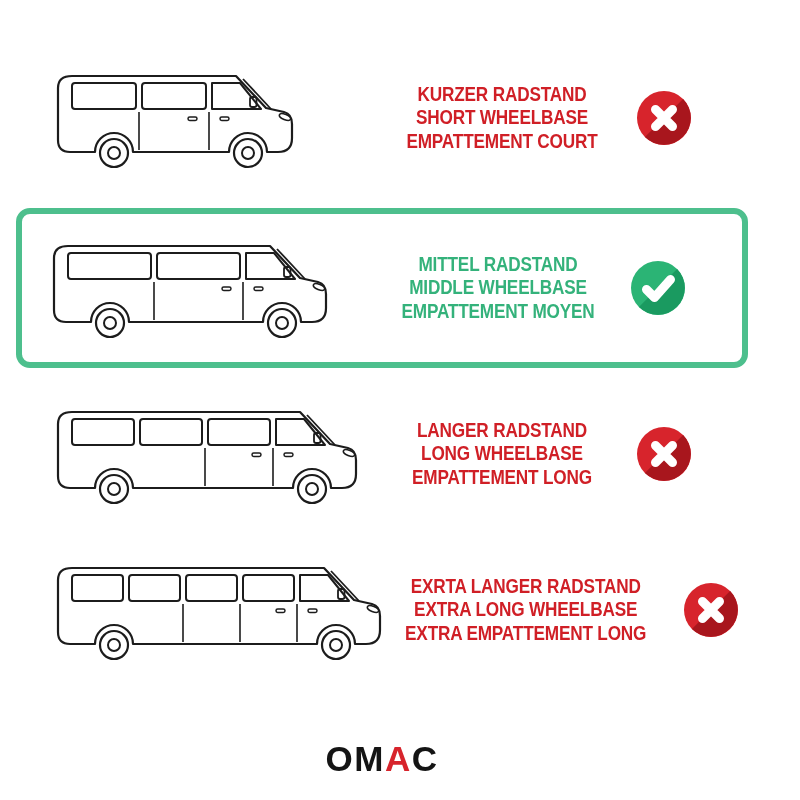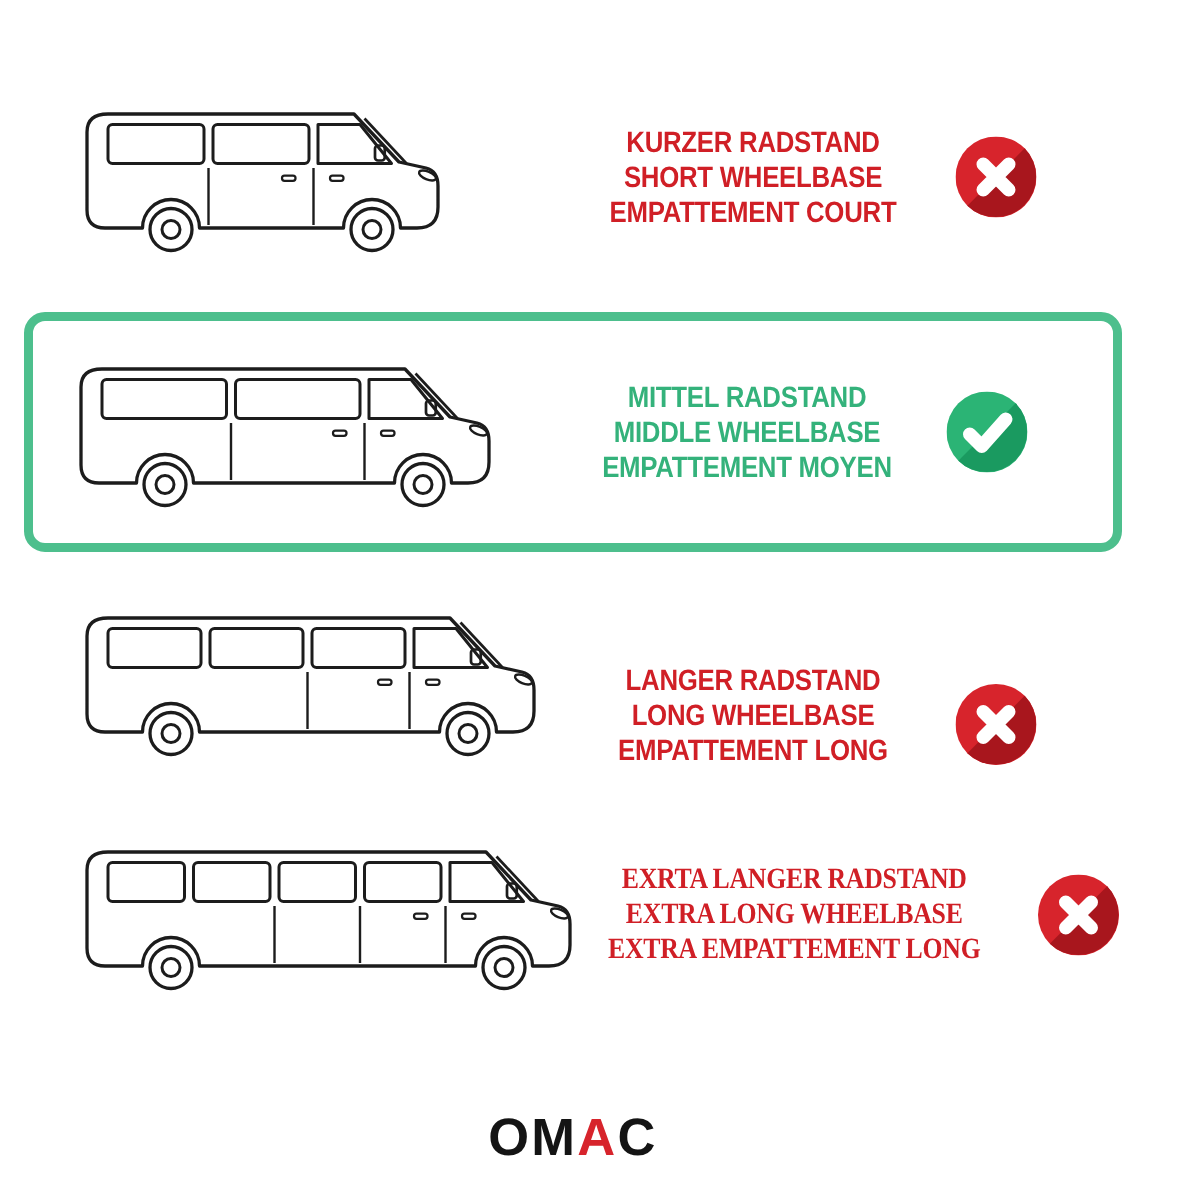--- a/index.html
+++ b/index.html
@@ -2,22 +2,22 @@
 <html><head>
 <meta charset="utf-8">
 <style>
   html, body { margin: 0; padding: 0; background: #ffffff; }
   body { width: 800px; height: 800px; overflow: hidden; font-family: "Liberation Sans", sans-serif; }
   .page { width: 764px; height: 800px; box-sizing: border-box; display: flex; flex-direction: column; padding-top: 48px; }
 
   .option-row { display: flex; align-items: center; box-sizing: border-box; }
   .plain { padding-right: 16px; padding-left: 24px; }
   .r1 { padding-top: 14px; padding-bottom: 12px; }
-  .r3 { padding-top: 30px; padding-bottom: 8px; align-items: flex-end; }
-  .r4 { padding-top: 36px; padding-bottom: 8px; font-family: Liberation Serif, serif; }
+  .r3 { padding-top: 30px; padding-bottom: 8px; }
+  .r4 { padding-top: 36px; padding-bottom: 8px; }
 
   .selected-box { margin: 22px 16px 0 16px; border: 6px solid #ec4899; border-radius: 14px; padding: 18px 0; display: flex; align-items: center; box-sizing: border-box; }
   .selected-box .van-slot { padding-left: 26px; }
 
   .van-slot { width: 372px; box-sizing: border-box; padding-left: 28px; display: flex; align-items: center; flex-shrink: 0; }
   .van-slot svg { display: block; }
 
   .labels { flex: 1; text-align: center; font-weight: bold; font-size: 18.5px; line-height: 22px; letter-spacing: -0.2px; text-transform: uppercase; transform: scale(0.93, 1.06); }
   .labels div { white-space: nowrap; }
 

